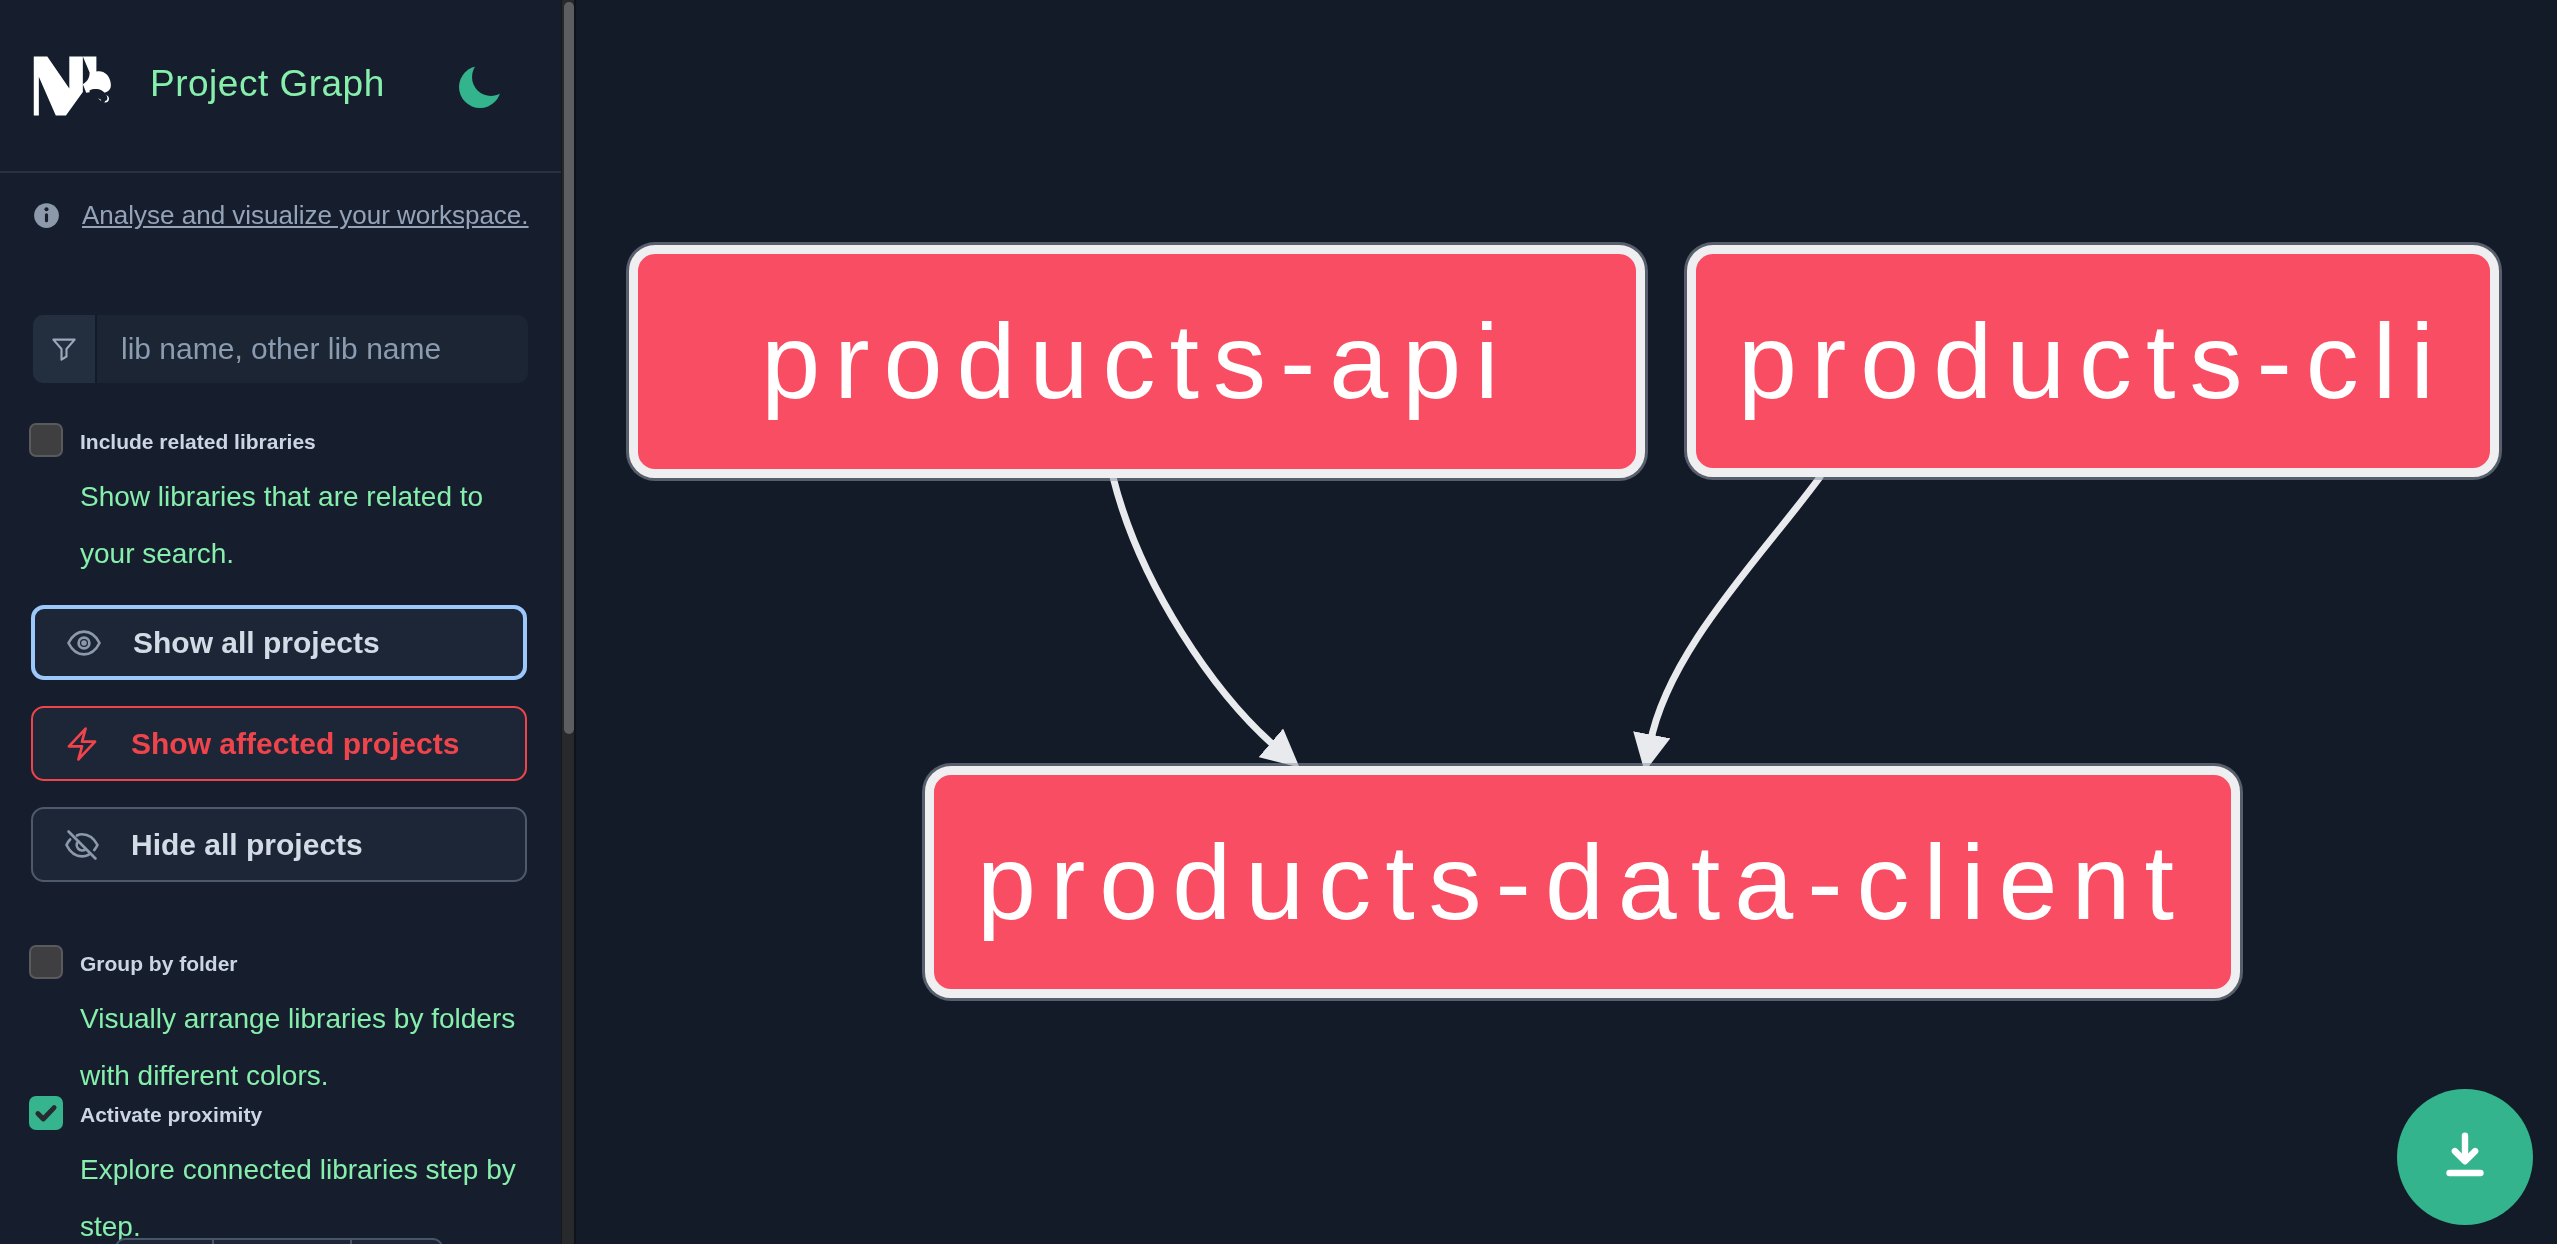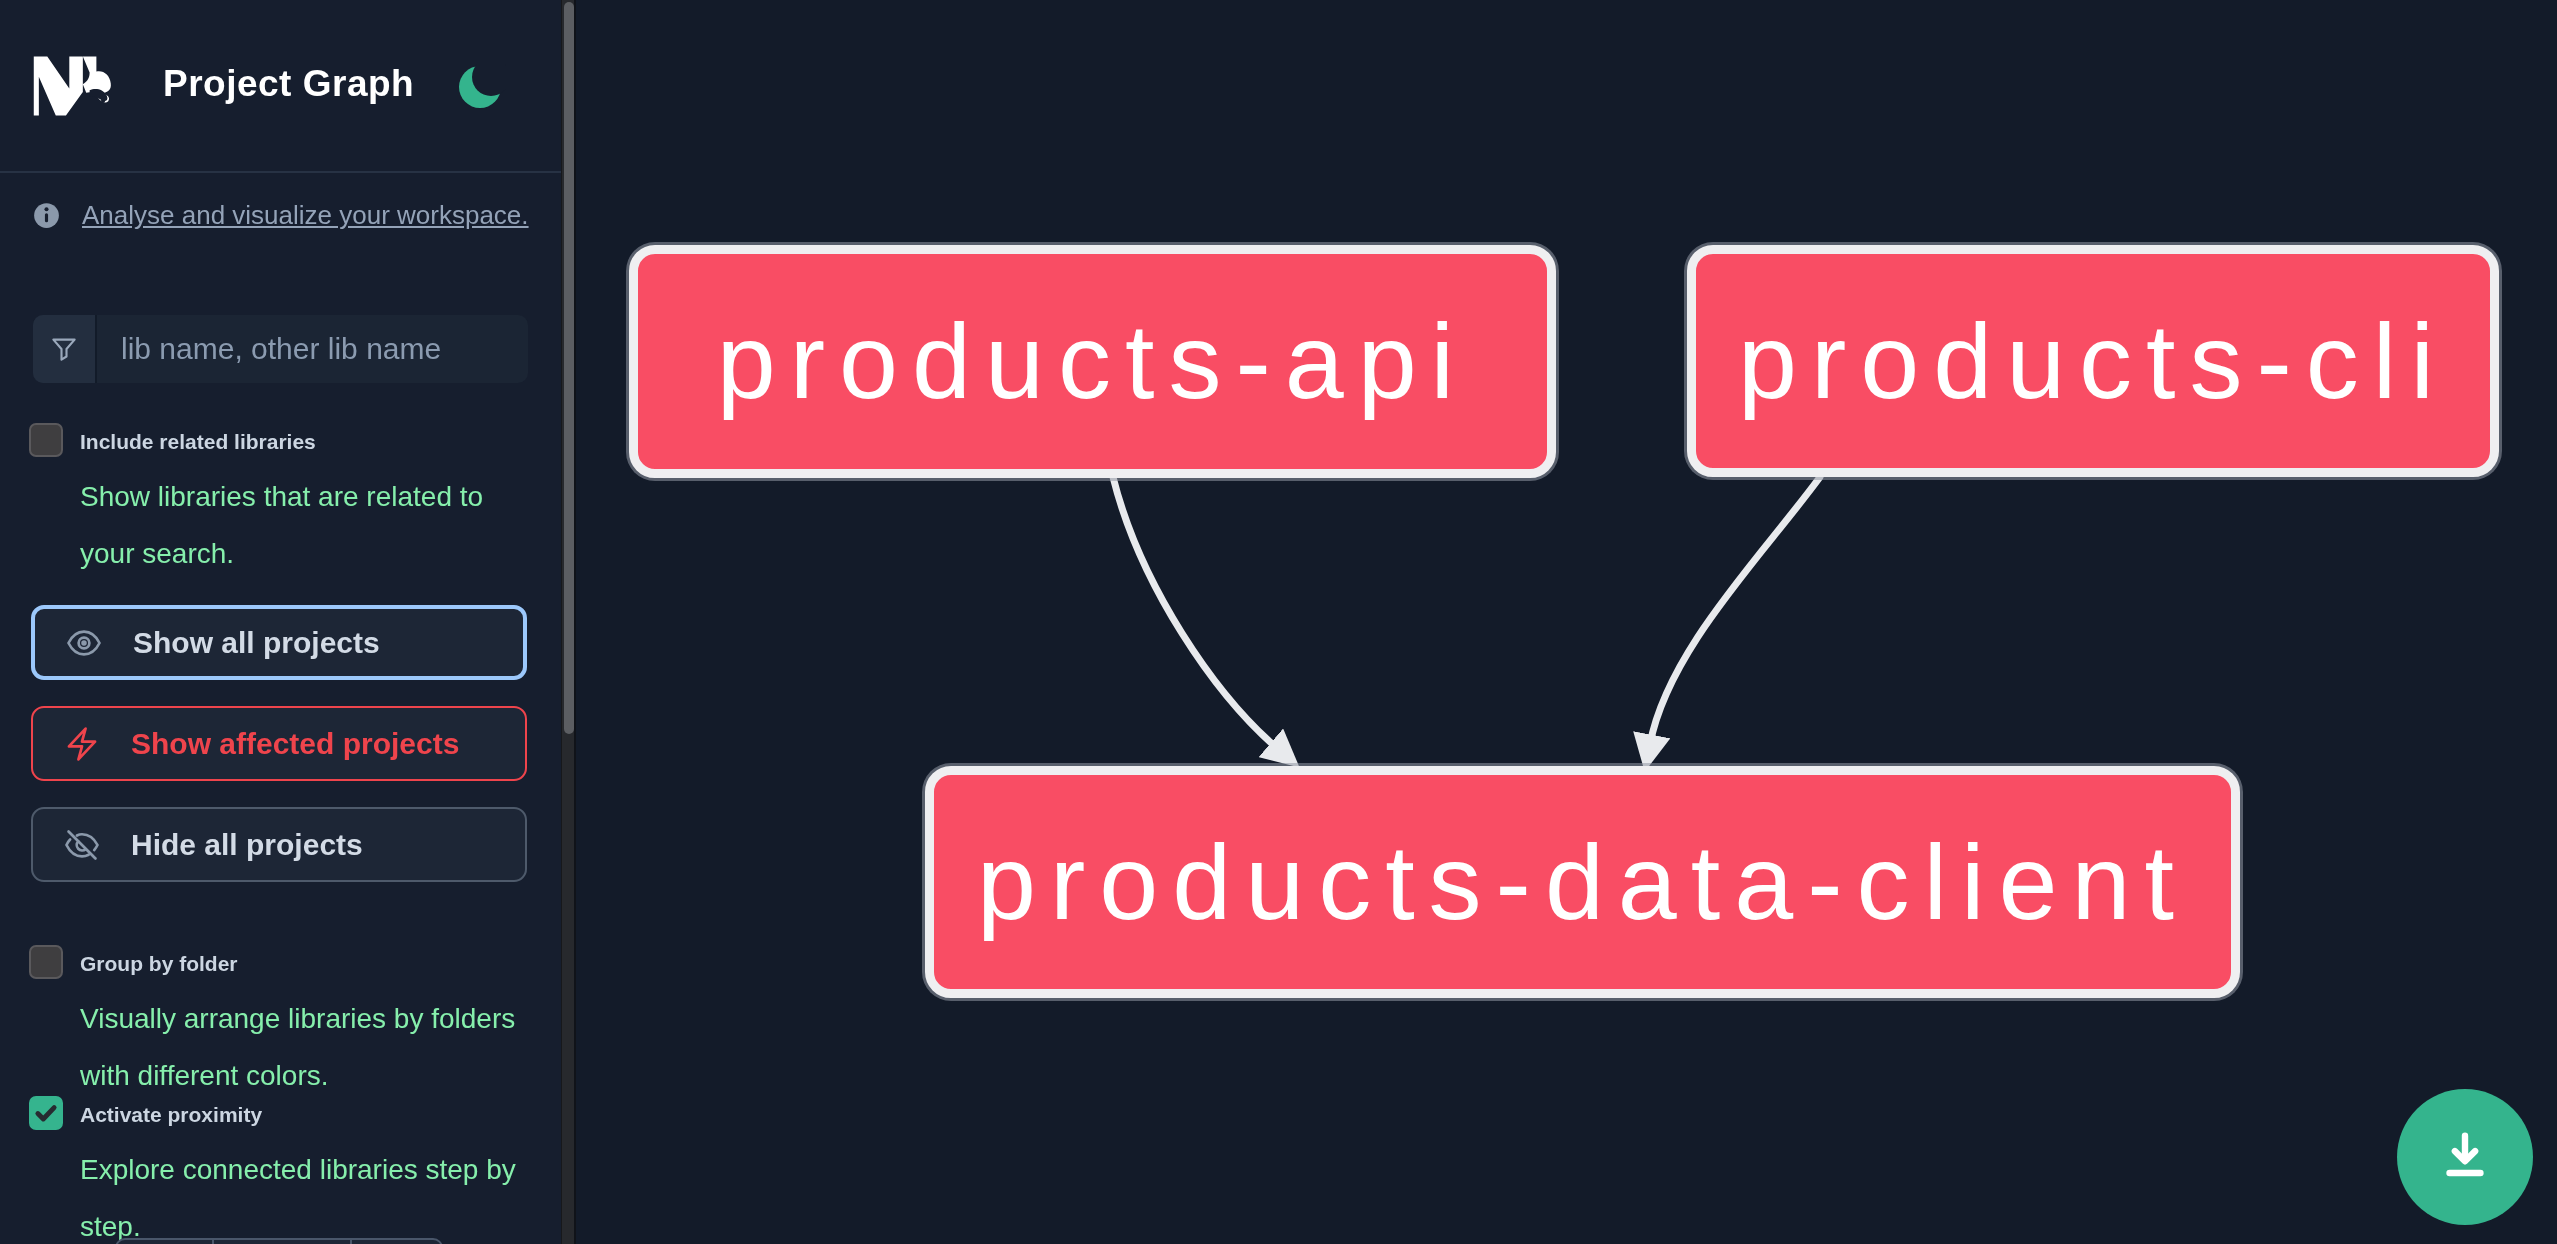--- a/index.html
+++ b/index.html
@@ -3,21 +3,21 @@
 <meta charset="utf-8">
 <style>
   html,body{margin:0;padding:0;background:#131b29;}
   *{box-sizing:border-box;font-family:"Liberation Sans",sans-serif;}
   #app{position:relative;width:2557px;height:1244px;background:#131b29;overflow:hidden;}
 
   
   .sidebar{position:absolute;left:0;top:0;width:561px;height:1244px;background:#161e2e;}
   .sb-header{position:absolute;left:0;top:0;width:561px;height:173px;border-bottom:2px solid #273244;}
   .nx-logo{position:absolute;left:28px;top:53px;width:86px;height:66px;}
-  .app-title{position:absolute;left:163px;top:63px;font-size:37px;font-weight:700;color:#ffffff;letter-spacing:.5px;}
+  .app-title{position:absolute;left:150px;top:63px;font-size:37px;font-weight:400;color:#86efac;letter-spacing:.5px;}
   .theme-toggle{position:absolute;left:458px;top:64px;width:48px;height:46px;cursor:pointer;}
 
   .info-row{position:absolute;left:33px;top:200px;display:flex;align-items:center;gap:22px;width:500px;}
   .info-text{color:#94a3b8;font-size:26px;font-weight:500;text-decoration:underline;}
 
   .search-box{position:absolute;left:33px;top:315px;width:495px;height:68px;background:#1b2534;border-radius:10px;display:flex;overflow:hidden;}
   .search-icon-cell{width:64px;height:68px;background:#232e3f;border-right:2px solid #121b29;display:flex;align-items:center;justify-content:center;flex:0 0 auto;}
   .search-box input{flex:1;background:transparent;border:none;outline:none;color:#cbd5e1;font-size:30px;padding:0 24px;}
   .search-box input::placeholder{color:#8b9bb0;}
 
@@ -42,21 +42,21 @@
   .stepper .seg+.seg{border-left:2px solid #49566a;}
 
   
   .scroll-track{position:absolute;left:561px;top:0;width:15px;height:1244px;background:#27292d;border-left:1px solid #17181b;border-right:2px solid #101319;}
   .scroll-thumb{position:absolute;left:2px;top:2px;width:10px;height:732px;border-radius:6px;background:#5c5e62;cursor:grab;}
 
   
   .canvas{position:absolute;left:579px;top:0;width:1978px;height:1244px;background:#131b29;}
   .edges{position:absolute;left:0;top:0;width:2557px;height:1244px;pointer-events:none;}
   .node{position:absolute;background:#f94d64;border:9px solid #efeff1;border-radius:26px;box-shadow:0 0 0 3px rgba(146,152,164,.55);display:flex;align-items:center;justify-content:center;color:#ffffff;font-size:106px;letter-spacing:14px;font-weight:400;cursor:pointer;white-space:nowrap;}
-  .node-products-api{left:629px;top:245px;width:927px;height:233px;}
+  .node-products-api{left:629px;top:245px;width:1016px;height:233px;}
   .node-products-cli{left:1687px;top:245px;width:812px;height:232px;}
   .node-products-data-client{left:925px;top:766px;width:1315px;height:232px;}
 
   .fab{position:absolute;left:2397px;top:1089px;width:136px;height:136px;border-radius:50%;background:#34b48d;display:flex;align-items:center;justify-content:center;cursor:pointer;border:none;}
 </style>
 </head>
 <body>
 
 <div id="app">
 

